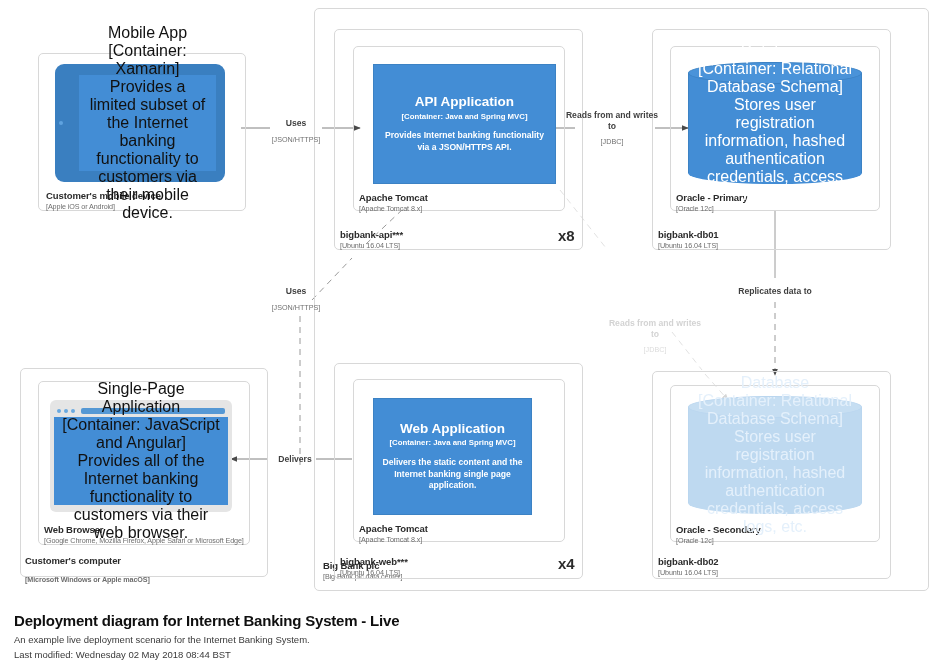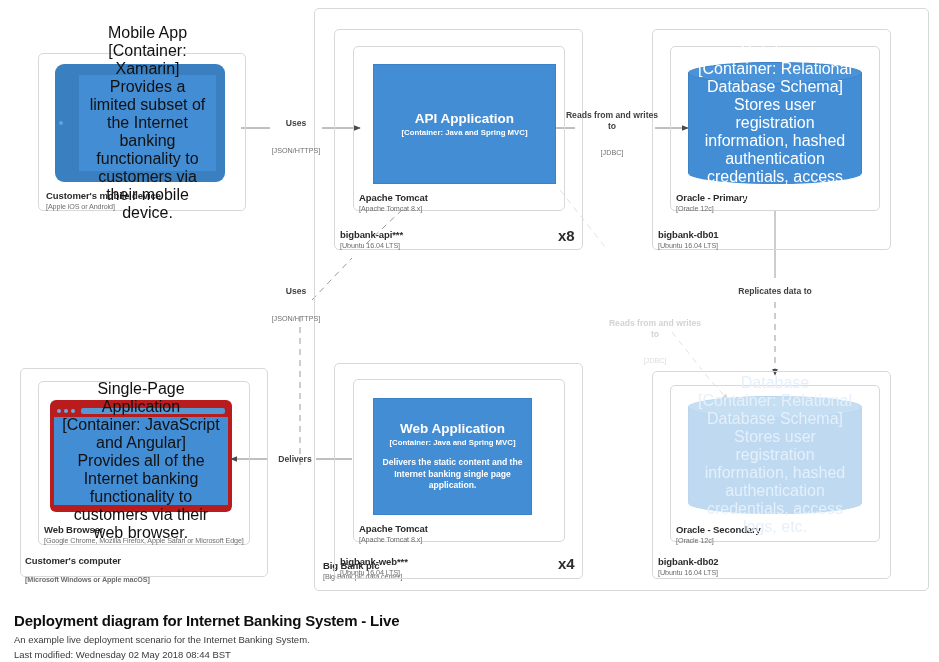--- a/index.html
+++ b/index.html
@@ -104,21 +104,21 @@
     align-items:center;justify-content:center;
     text-align:center;
     box-sizing:border-box;
     padding:0 6px;
   }
 
   
   .browser{
     position:absolute;
     box-sizing:border-box;
-    background:#b91c1c;
+    background:#e5e5e5;
     border-radius:6px;
     padding:4px;
   }
   .browser .chrome{
     height:13px;
     display:flex;
     align-items:center;
     padding:0 3px;
     gap:3px;
   }
@@ -196,21 +196,21 @@
     font-weight:bold;
     color:#3f3f3f;
     line-height:1.25;
     white-space:nowrap;
   }
   .rel-tech{
     font-size:7.2px;
     font-weight:normal;
     color:#707070;
     display:block;
-    margin-top:17px;
+    margin-top:6px;
   }
   .rel-label.faded{color:#d3d3d3;}
   .rel-label.faded .rel-tech{color:#dcdcdc;}
 
   svg.lines{
     position:absolute;left:0;top:0;
     width:939px;height:662px;
     pointer-events:none;
   }
 
@@ -316,20 +316,21 @@
   <div class="node-tech" style="left:340px;top:241px;">[Ubuntu 16.04 LTS]</div>
   <div class="instances" style="left:558px;top:227px;">x8</div>
 
   <div class="node" style="left:353px;top:46px;width:212px;height:165px;"></div>
   <div class="node-label" style="left:359px;top:192px;">Apache Tomcat</div>
   <div class="node-tech" style="left:359px;top:204px;">[Apache Tomcat 8.x]</div>
 
   <div class="cbox" style="left:373px;top:64px;width:183px;height:120px;">
     <div class="c-name">API Application</div>
     <div class="c-tech">[Container: Java and Spring MVC]</div>
+    <div class="c-desc">Provides Internet banking functionality via a JSON/HTTPS API.</div>
   </div>
 
   <div class="node" style="left:334px;top:363px;width:249px;height:216px;"></div>
   <div class="node-label" style="left:340px;top:556px;">bigbank-web***</div>
   <div class="node-tech" style="left:340px;top:568px;">[Ubuntu 16.04 LTS]</div>
   <div class="instances" style="left:558px;top:555px;text-align:right;">x4</div>
 
   <div class="node" style="left:353px;top:379px;width:212px;height:163px;"></div>
   <div class="node-label" style="left:359px;top:523px;">Apache Tomcat</div>
   <div class="node-tech" style="left:359px;top:535px;">[Apache Tomcat 8.x]</div>

